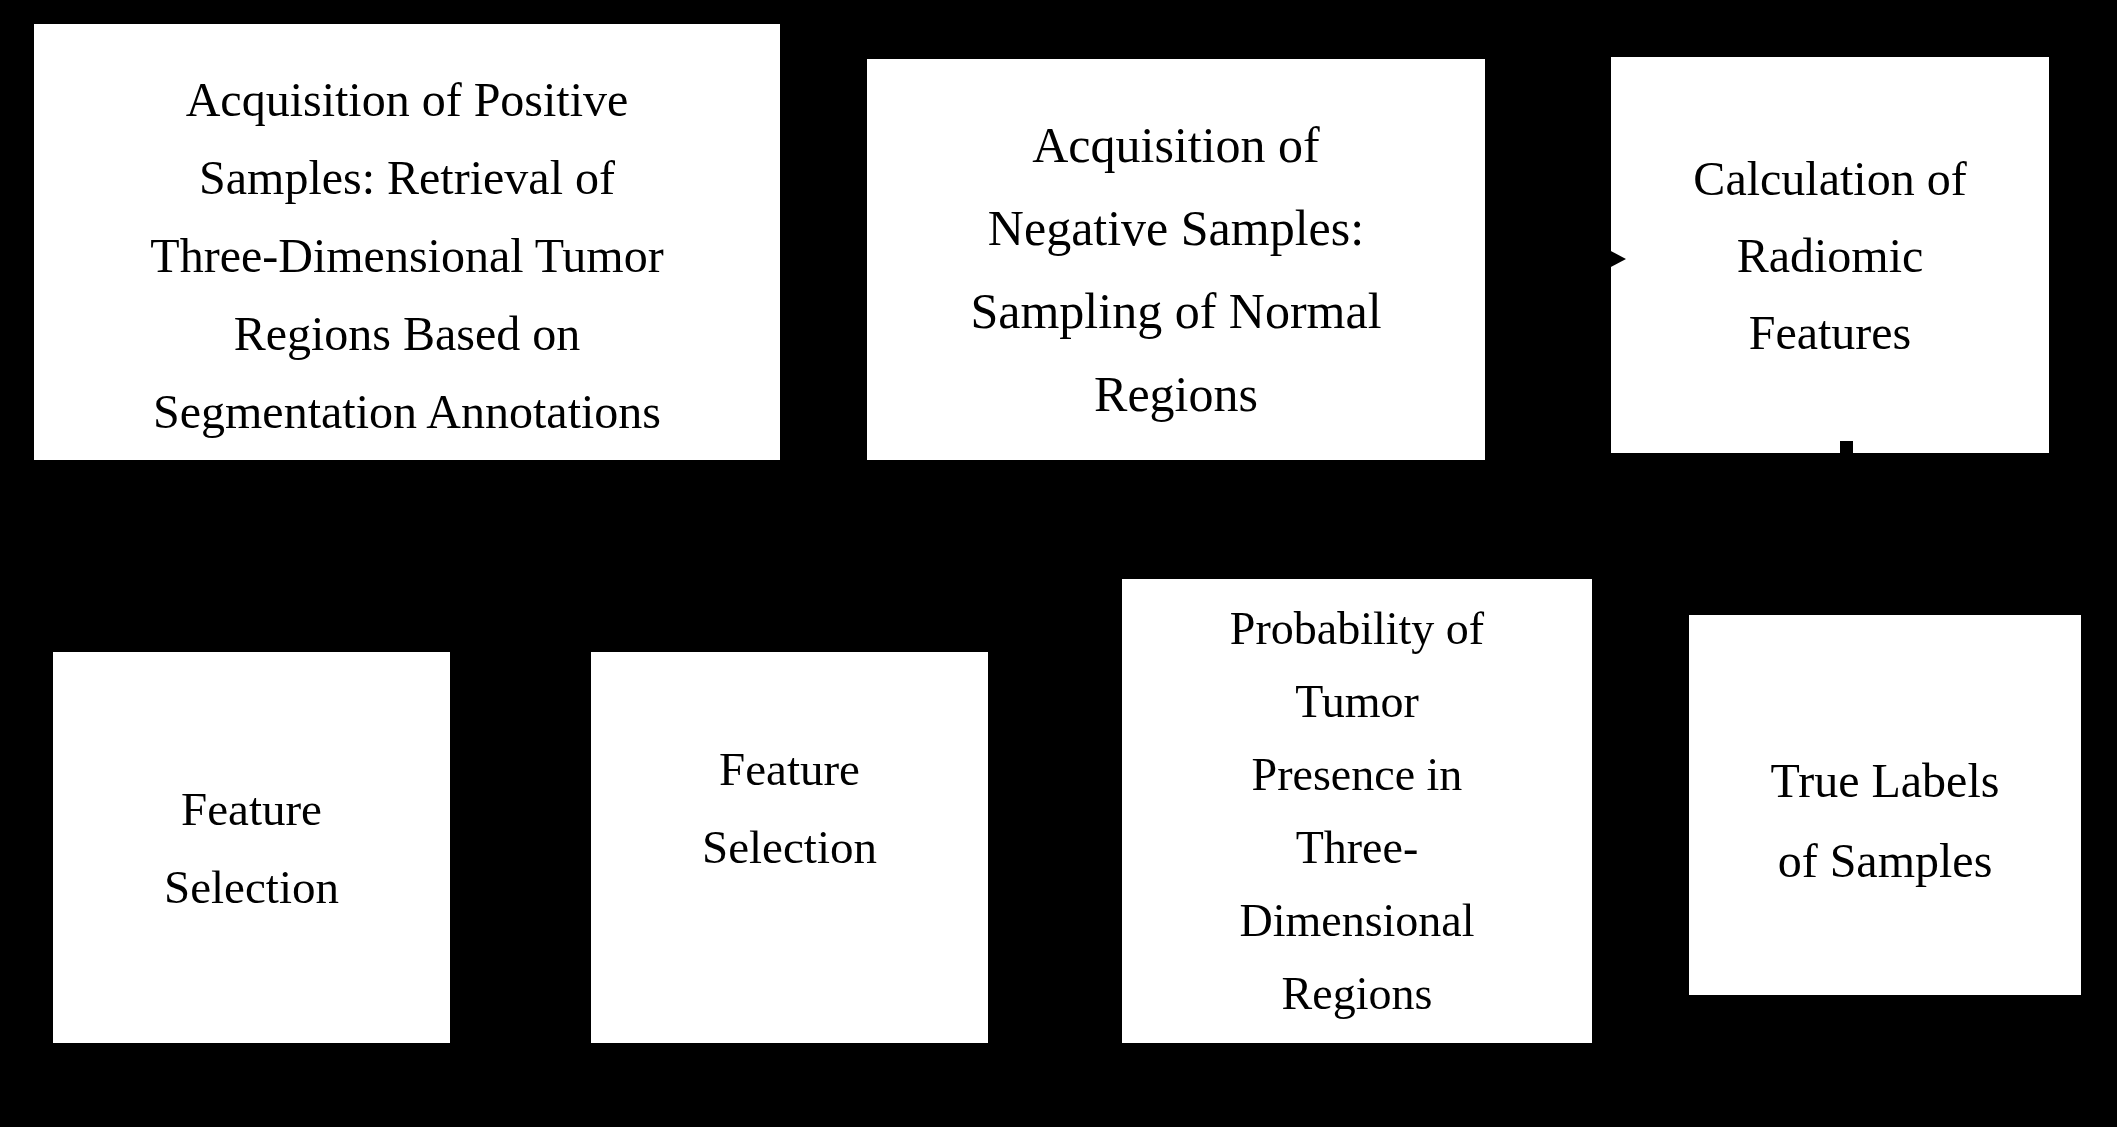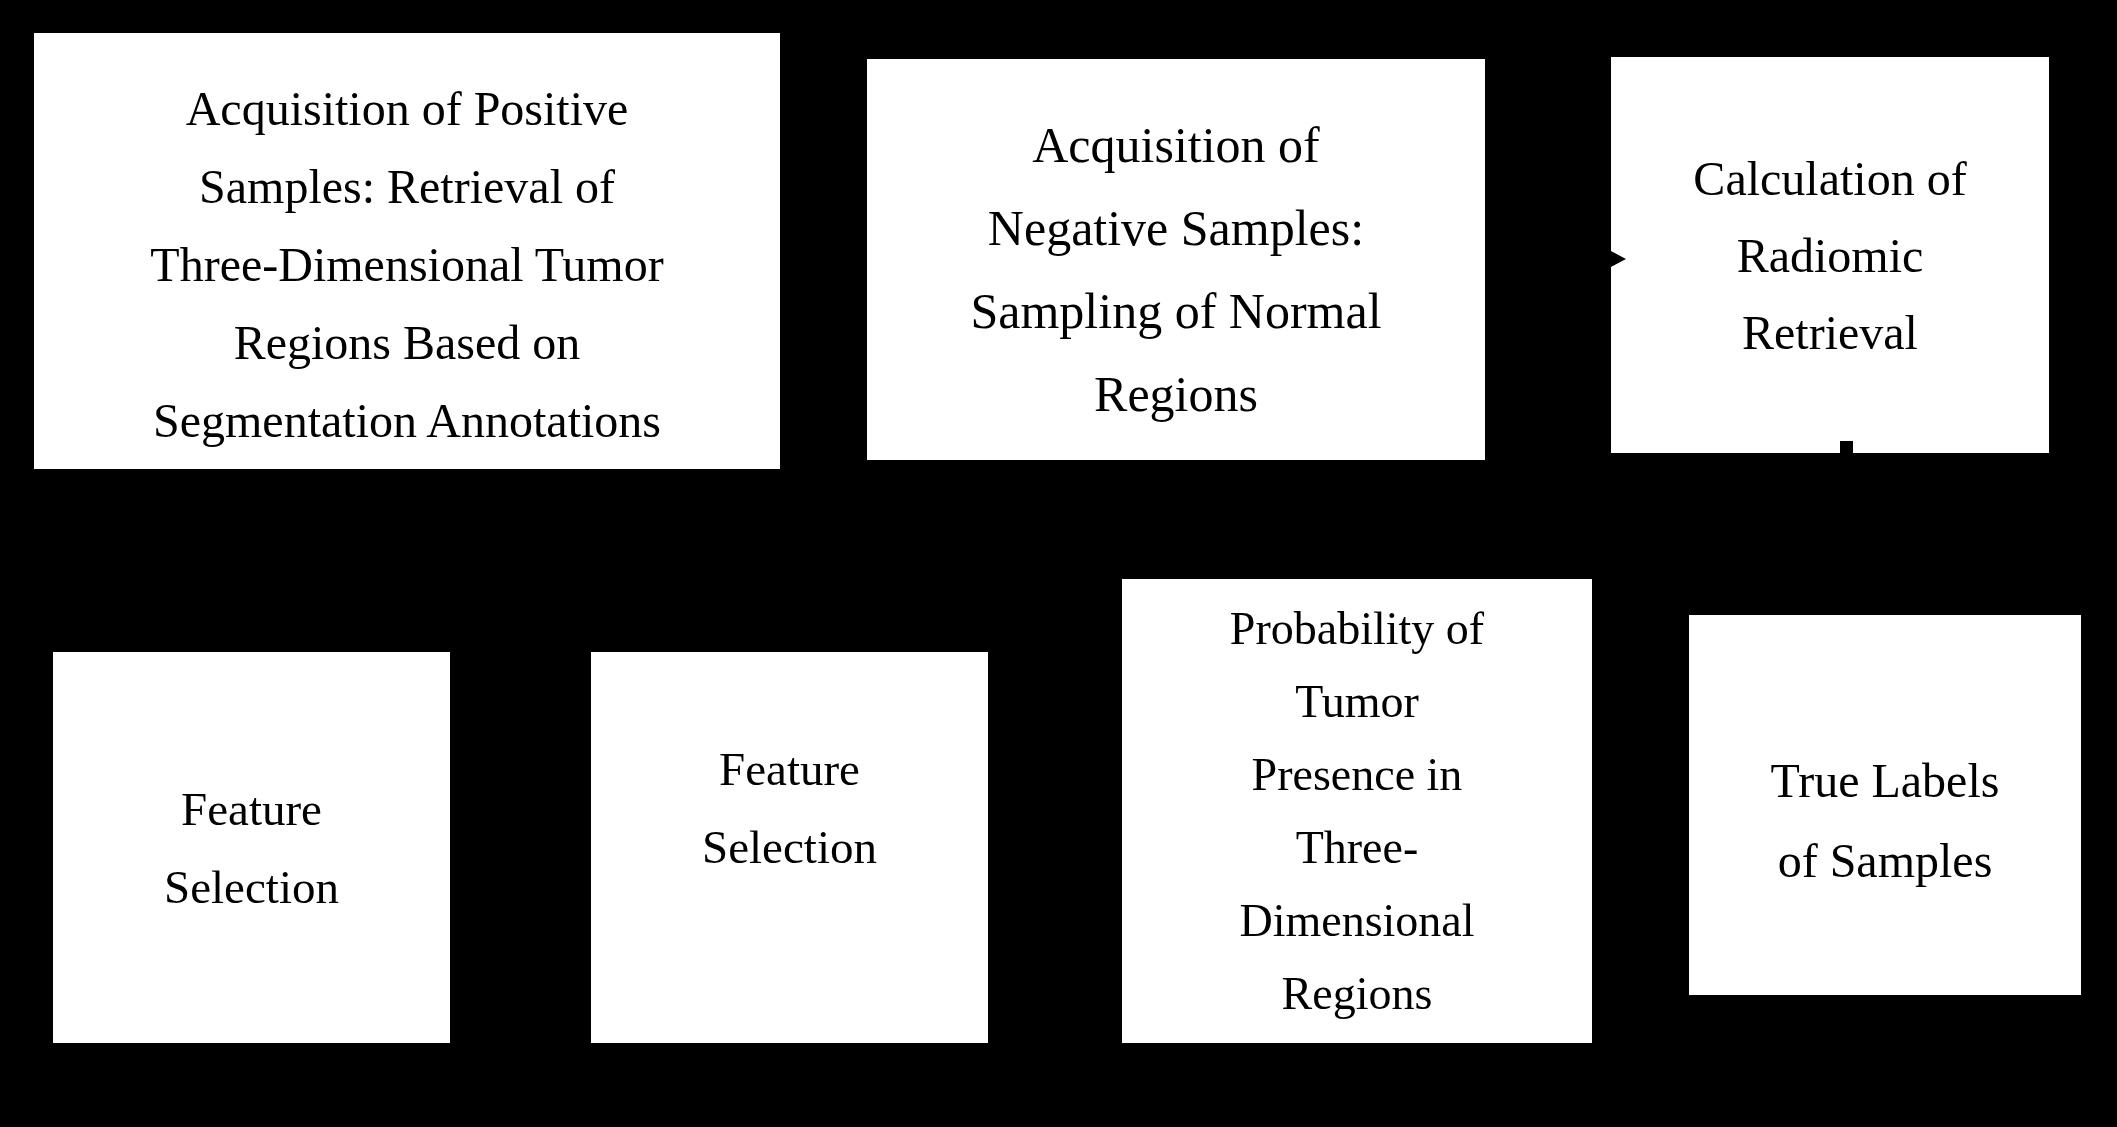--- a/index.html
+++ b/index.html
@@ -23,21 +23,21 @@
     align-items: center;
     justify-content: center;
     text-align: center;
     box-sizing: border-box;
   }
   .node .label {
     display: block;
     white-space: pre-line;
   }
   
-  .n1 { left: 34px;  top: 33px;  width: 746px; height: 436px; font-size: 48px; line-height: 78px; }
+  .n1 { left: 34px;  top: 24px;  width: 746px; height: 436px; font-size: 48px; line-height: 78px; }
   .n1 .label { transform: translateY(14px); }
   .n2 { left: 867px; top: 59px;  width: 618px; height: 401px; font-size: 50px; line-height: 83px; }
   .n2 .label { transform: translateY(10px); }
   .n3 { left: 1611px; top: 57px; width: 438px; height: 396px; font-size: 48px; line-height: 77px; }
   
   .n4 { left: 53px;  top: 652px; width: 397px; height: 391px; font-size: 47px; line-height: 78px; }
   .n5 { left: 591px; top: 652px; width: 397px; height: 391px; font-size: 47px; line-height: 78px;
         align-items: flex-start; padding-top: 78px; }
   .n6 { left: 1122px; top: 579px; width: 470px; height: 464px; font-size: 46px; line-height: 73px; }
   .n7 { left: 1689px; top: 615px; width: 392px; height: 380px; font-size: 48px; line-height: 80px; align-items: center; }
@@ -78,21 +78,21 @@
   <div class="node n2">
     <span class="label">Acquisition of
 Negative Samples:
 Sampling of Normal
 Regions</span>
   </div>
 
   <div class="node n3">
     <span class="label">Calculation of
 Radiomic
-Retrieval</span>
+Features</span>
   </div>
 
   <div class="node n4">
     <span class="label">Feature
 Selection</span>
   </div>
 
   <div class="node n5">
     <span class="label">Feature
 Selection</span>

